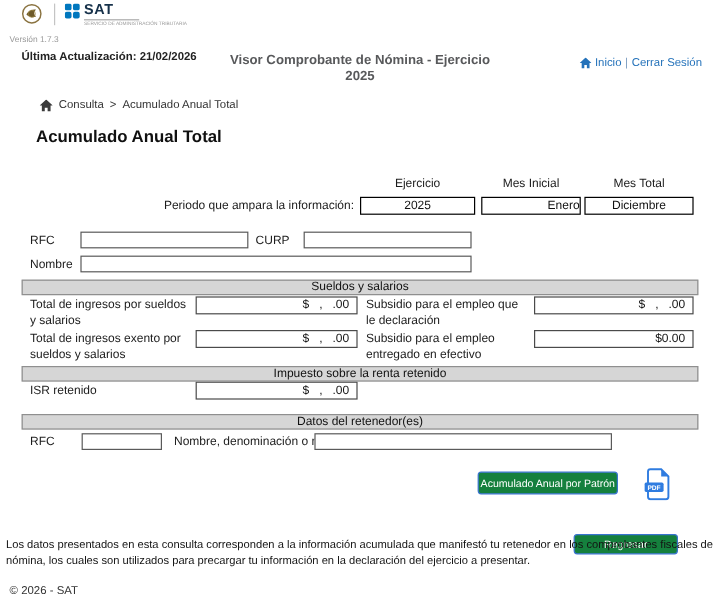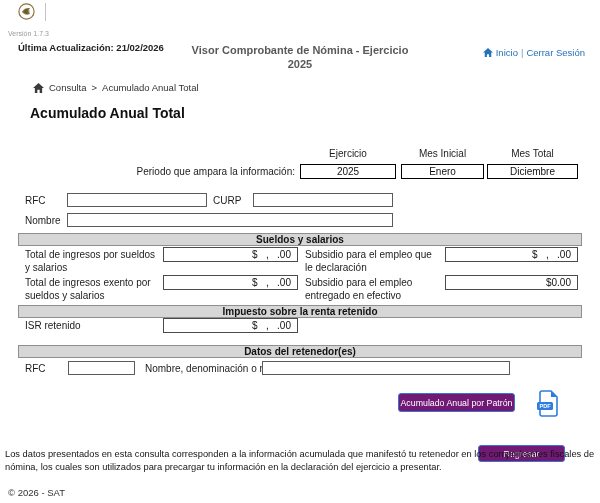--- a/index.html
+++ b/index.html
@@ -21,25 +21,25 @@
     font-size:10px; text-align:right; padding:1px 6px 0 3px;
     white-space:pre; color:#111;
   }
   .periodbox {
     border:1px solid #000; background:#fff; height:15px;
     font-size:10px; text-align:center; padding-top:1px; color:#111;
   }
   .section-bar {
     left:18px; width:564px; height:13px;
     background:#d6d6d6; border:1px solid #8f8f8f;
-    font-size:10px; text-align:center; color:#111; line-height:11px;font-weight:bold;
+    font-size:10px; text-align:center; color:#111; line-height:11px;
   }
   .colhead { font-size:10px; color:#1c1c1c; text-align:center; }
   .btn {
-    background:#701a75; color:#fff; border:1px solid #3a74cf; border-radius:3px;
+    background:#15803d; color:#fff; border:1px solid #3a74cf; border-radius:3px;
     font-family:"Liberation Sans", sans-serif; font-size:8.8px;
     display:flex; align-items:center; justify-content:center; cursor:pointer;
   }
   .navlink { color:#2472ba; text-decoration:none; font-size:9.5px; cursor:pointer; }
   .crumb { font-size:9.5px; color:#333; }
   .hac-name {
     font-family:"Liberation Serif", serif; font-weight:bold; font-size:12px;
     color:#611232; letter-spacing:1px; line-height:1;
   }
   .hac-sub { font-size:4px; color:#8a8a8a; letter-spacing:.3px; margin-top:1px; white-space:nowrap; }
@@ -51,20 +51,35 @@
 
 <div class="abs" style="left:18px; top:2px; display:flex; align-items:flex-start;">
   <span style="margin-top:1px;">
     <svg width="17" height="17" viewBox="0 0 17 17">
       <circle cx="8.5" cy="8.5" r="7.6" fill="none" stroke="#8a7340" stroke-width="1.2"></circle>
       <path d="M4 9 C6 6,8 5,12 5 C10 7,10 9,12 11 C9 12,6 11,4 9 Z" fill="#6e5a2a"></path>
       <circle cx="8.5" cy="8.5" r="3" fill="none" stroke="#a08a4a" stroke-width="0.6"></circle>
     </svg>
   </span>
   <div style="width:1px; height:18px; background:#c4c4c4; margin:1px 8px 0 10px;"></div>
+  <div style="display:flex; align-items:flex-start;">
+    <span style="margin-top:1px;">
+      <svg width="13" height="13" viewBox="0 0 13 13">
+        <rect x="0" y="0" width="5.6" height="5.6" rx="1.6" fill="#0077be"></rect>
+        <rect x="6.8" y="0" width="5.6" height="5.6" rx="1.6" fill="#0077be"></rect>
+        <rect x="0" y="6.8" width="5.6" height="5.6" rx="1.6" fill="#0077be"></rect>
+        <rect x="6.8" y="6.8" width="5.6" height="5.6" rx="1.6" fill="#0077be"></rect>
+      </svg>
+    </span>
+    <div style="margin-left:3px;">
+      <div class="sat-name">SAT</div>
+      <div style="width:46px; height:1px; background:#aaa; margin-top:2px;"></div>
+      <div class="tiny-sub">SERVICIO DE ADMINISTRACIÓN TRIBUTARIA</div>
+    </div>
+  </div>
 </div>
 
 <div class="abs" style="left:8px; top:30px; font-size:7px; color:#9a9a9a;">Versión 1.7.3</div>
 
 <div class="abs" style="left:18px; top:42px; font-size:9.5px; font-weight:bold; color:#222;text-align:center;">Última Actualización: 21/02/2026</div>
 
 <div class="abs" style="left:150px; top:43px; width:300px; text-align:center; font-size:11px; font-weight:bold; color:#58595b; line-height:1.3;">
   <div>Visor Comprobante de Nómina - Ejercicio</div>
   <div>2025</div>
 </div>
@@ -92,21 +107,21 @@
 </div>
 
 <div class="abs" style="left:30px; top:105px; font-size:14px; font-weight:bold; color:#101010;">Acumulado Anual Total</div>
 
 <div class="abs colhead" style="left:300px; top:148px; width:96px;">Ejercicio</div>
 <div class="abs colhead" style="left:401px; top:148px; width:83px;">Mes Inicial</div>
 <div class="abs colhead" style="left:487px; top:148px; width:91px;">Mes Total</div>
 
 <div class="abs lbl" style="left:0; top:166px; width:295px; text-align:right;">Periodo que ampara la información:</div>
 <div class="abs periodbox" style="left:300px; top:164px; width:96px;">2025</div>
-<div class="abs periodbox" style="left:401px; top:164px; width:83px;">Enero</div>
+<div class="abs periodbox" style="left:401px; top:164px; width:83px;text-align:right;">Enero</div>
 <div class="abs periodbox" style="left:487px; top:164px; width:91px;">Diciembre</div>
 
 <div class="abs lbl" style="left:25px; top:195px;">RFC</div>
 <input class="abs field" style="left: 67px; top: 193px; width: 140px;" value="">
 <div class="abs lbl" style="left:213px; top:195px;">CURP</div>
 <input class="abs field" style="left: 253px; top: 193px; width: 140px;" value="">
 
 <div class="abs lbl" style="left:25px; top:215px;">Nombre</div>
 <input class="abs field" style="left: 67px; top: 213px; width: 326px;" value="">
 

